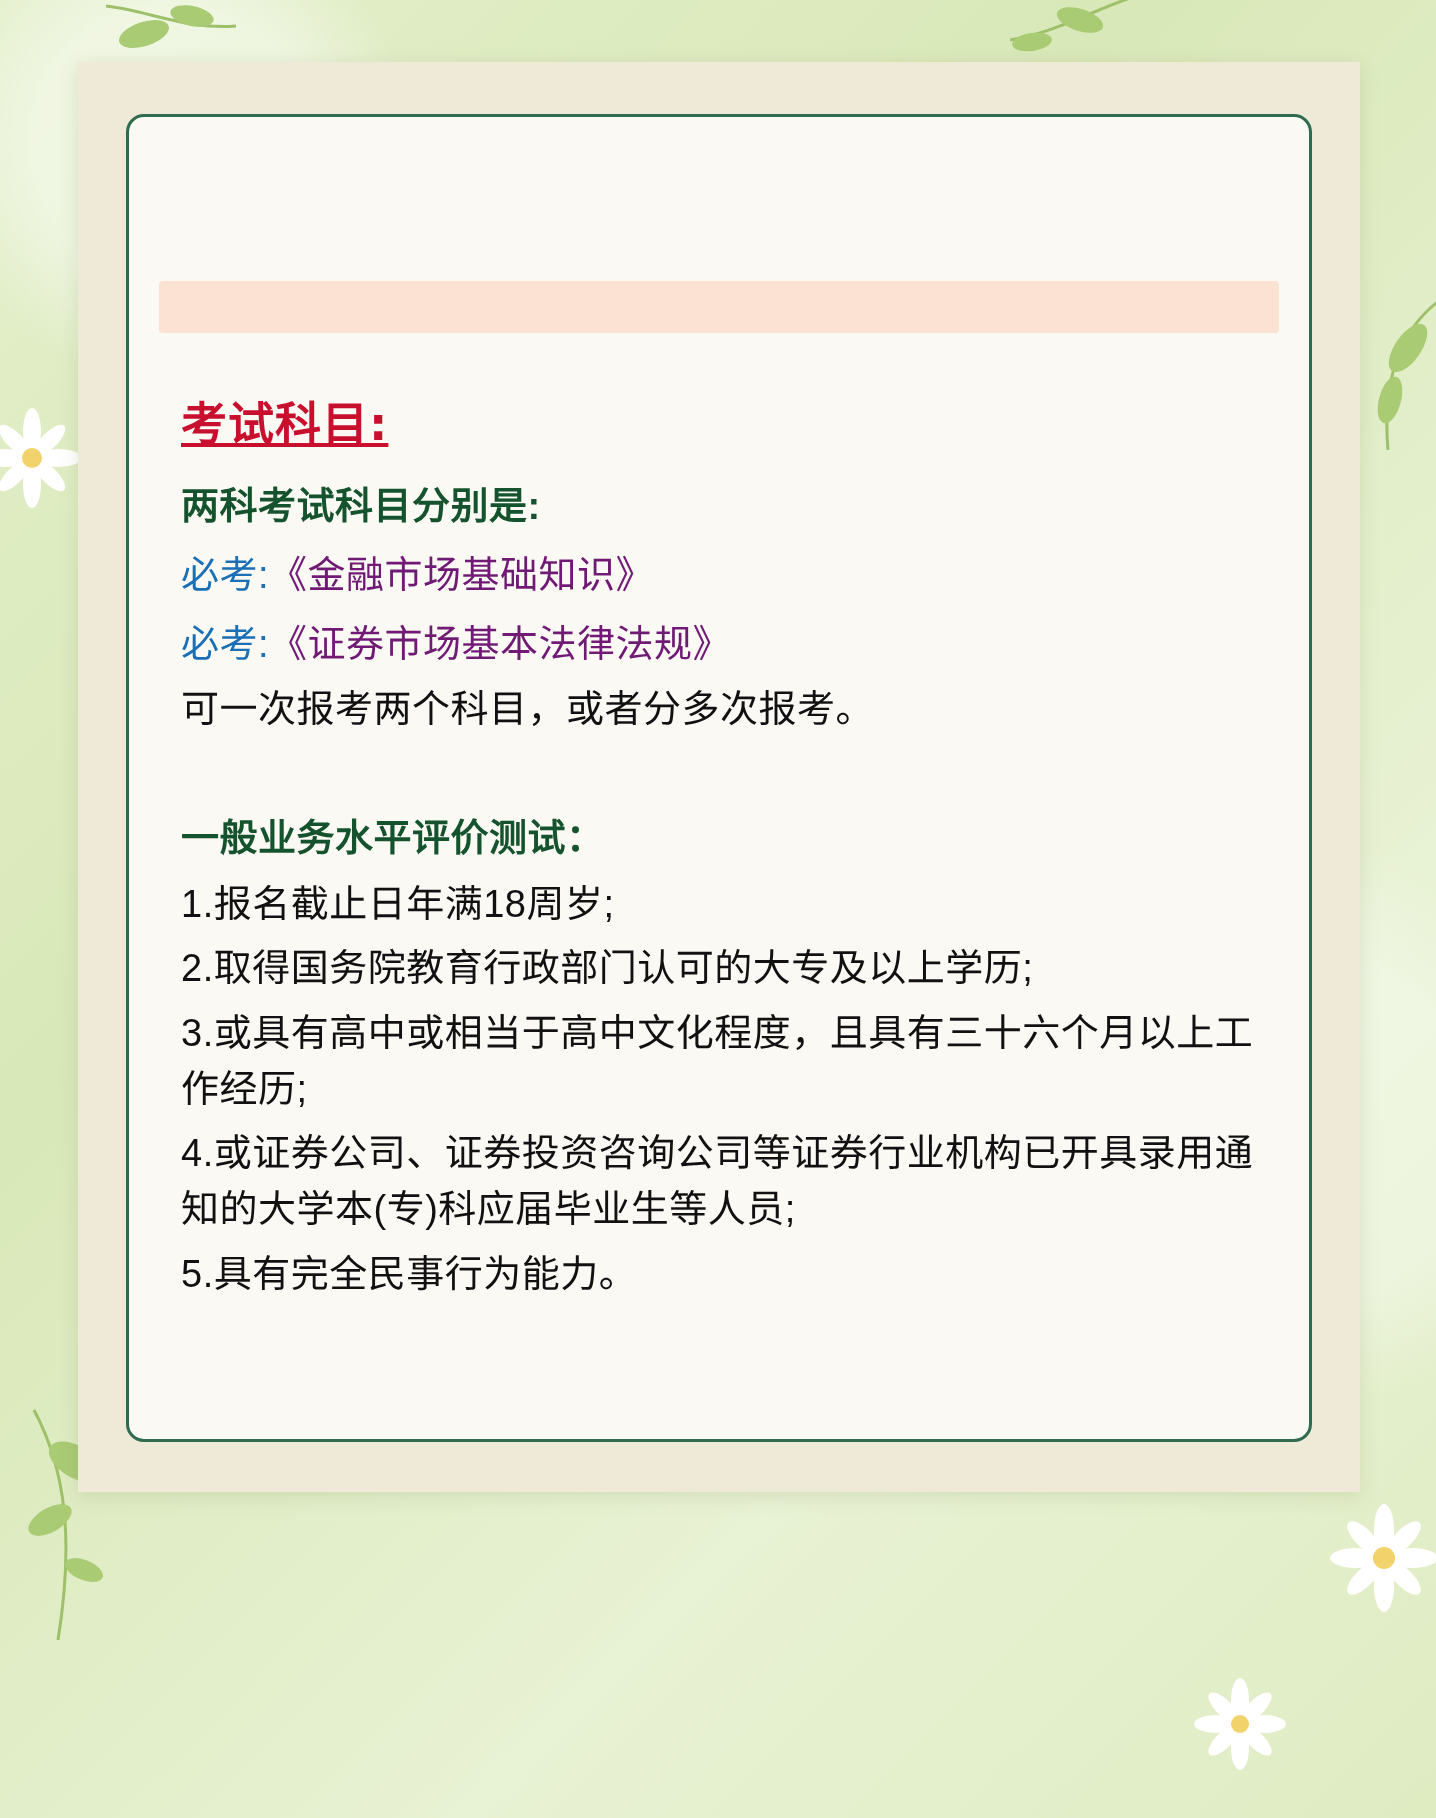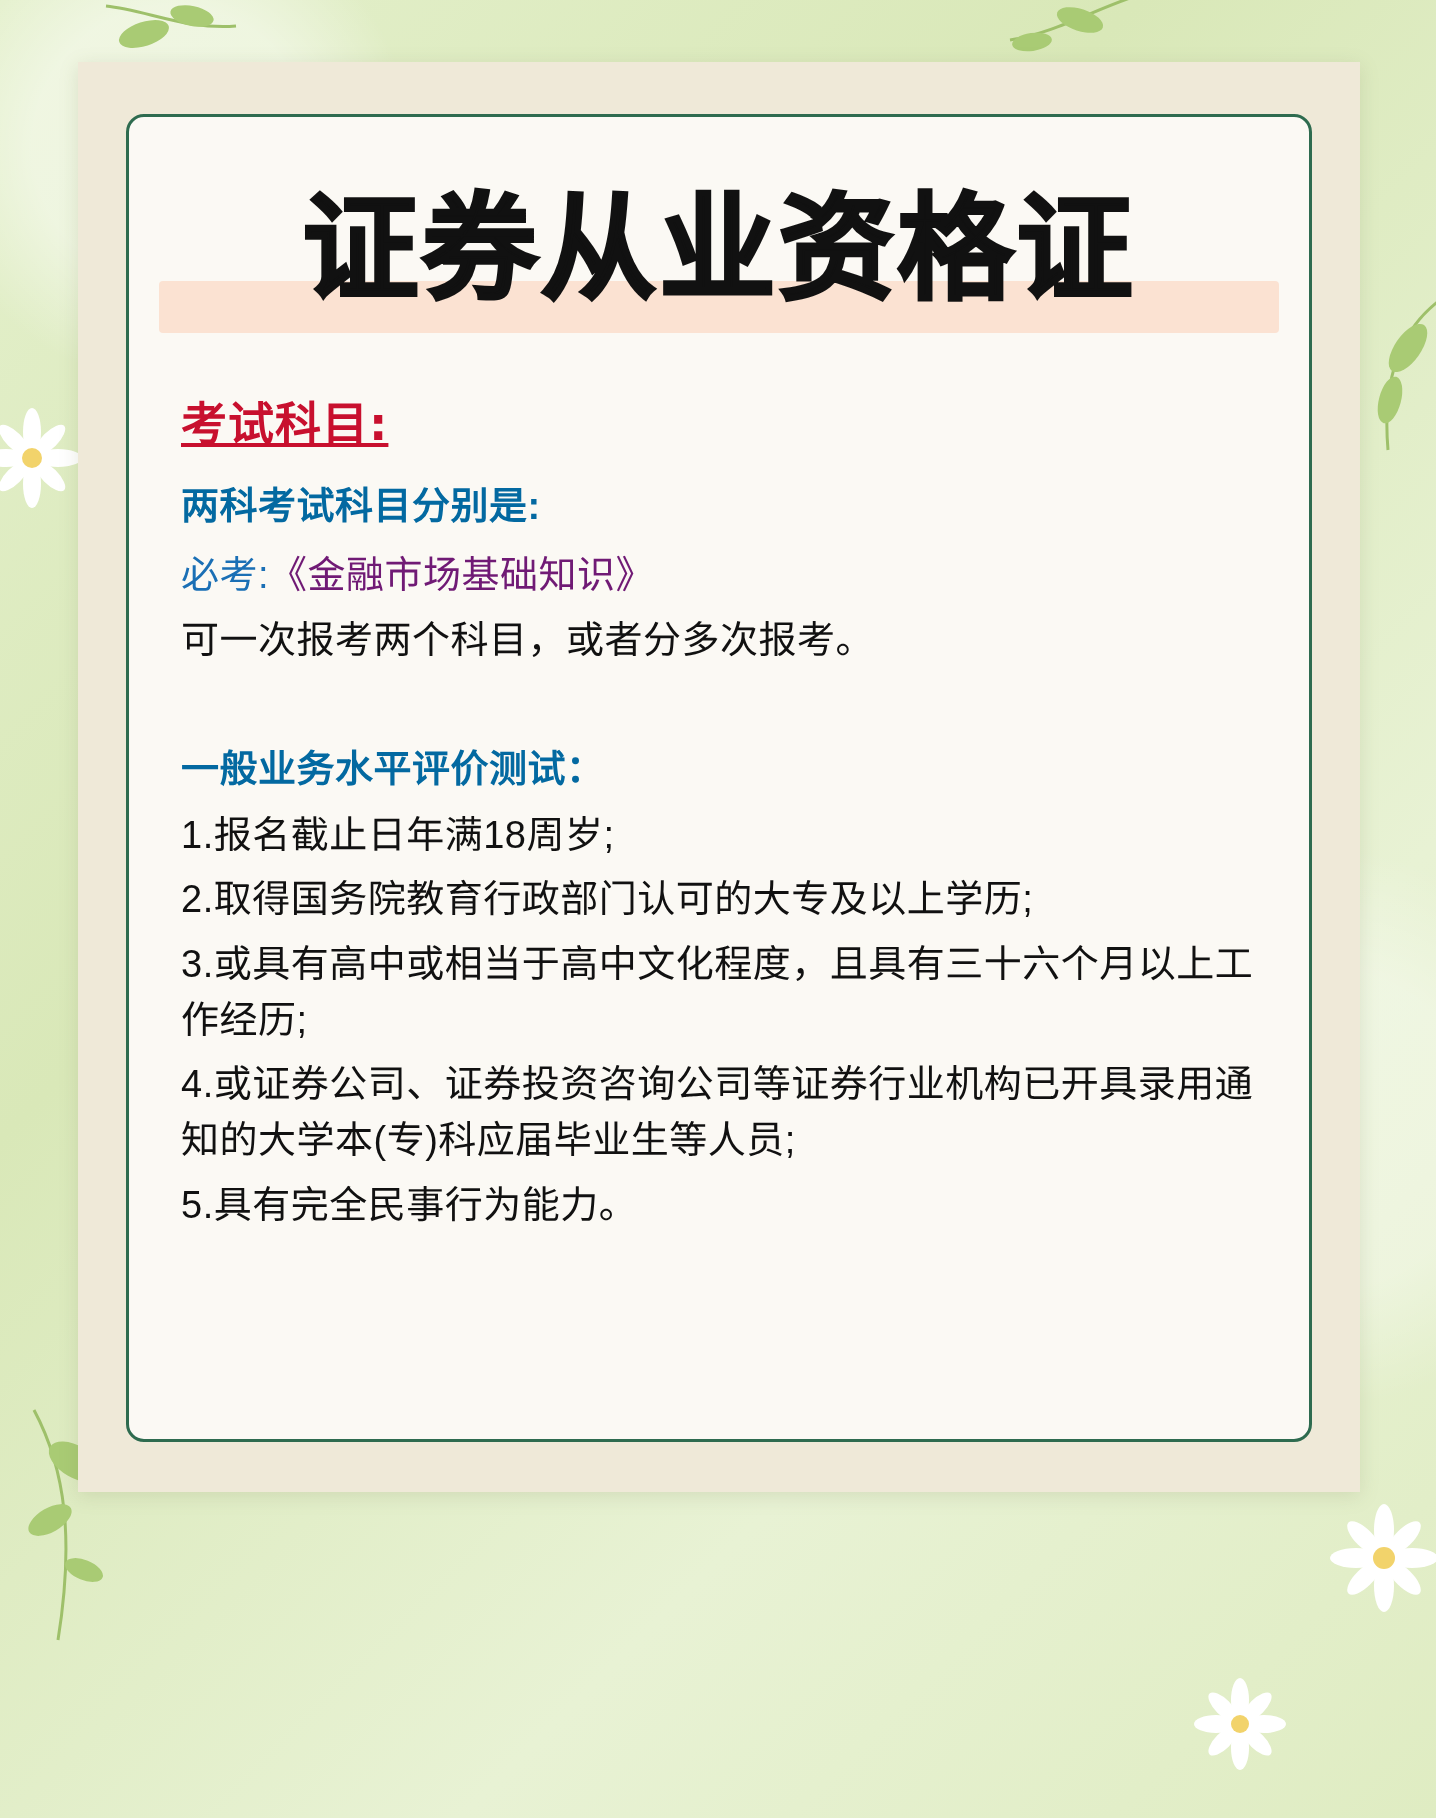--- a/index.html
+++ b/index.html
@@ -101,21 +101,21 @@
   .sec-head {
     color: #c8102e;
     font-weight: 900;
     font-size: 46px;
     letter-spacing: 1px;
     margin: 0 0 22px 0;
     font-family: "DejaVu Sans", "Liberation Sans", sans-serif;
     text-decoration: underline;
   }
   .sub-head {
-    color: #0369a1;
+    color: #14532d;
     font-size: 38px;
     font-weight: 700;
     margin: 0 0 14px 0;
     letter-spacing: 0.5px;
   }
   .line-blue {
     color: #1a6fb5;
     font-size: 38px;
     margin: 0 0 14px 0;
     letter-spacing: 0.5px;
@@ -210,33 +210,35 @@
     <ellipse class="flower-petal" cx="-17" cy="17" rx="19" ry="8" transform="rotate(-45 -17 17)"></ellipse>
     <circle class="flower-core" cx="0" cy="0" r="9"></circle>
   </g>
 </svg>
 
 <div class="card-outer">
   <div class="card-inner">
 
     <div class="title-block">
       <div class="title-hl"></div>
-      <div class="title-text">证券从业资格证</div>
     </div>
 
     <div class="content">
 
       <div>
         <div class="sec-head">考试科目:</div>
         <div class="sub-head">两科考试科目分别是:</div>
 
         <div class="line-blue">
           <span>必考:</span><span class="dark">《金融市场基础知识》</span>
         </div>
 
+        <div class="line-blue">
+          <span>必考:</span><span class="dark">《证券市场基本法律法规》</span>
+        </div>
 
         <div class="line-dark">可一次报考两个科目，或者分多次报考。</div>
       </div>
 
       <div class="gap"></div>
 
       <div>
         <div class="sub-head">一般业务水平评价测试：</div>
 
         <div class="list-item">1.报名截止日年满18周岁;</div>

